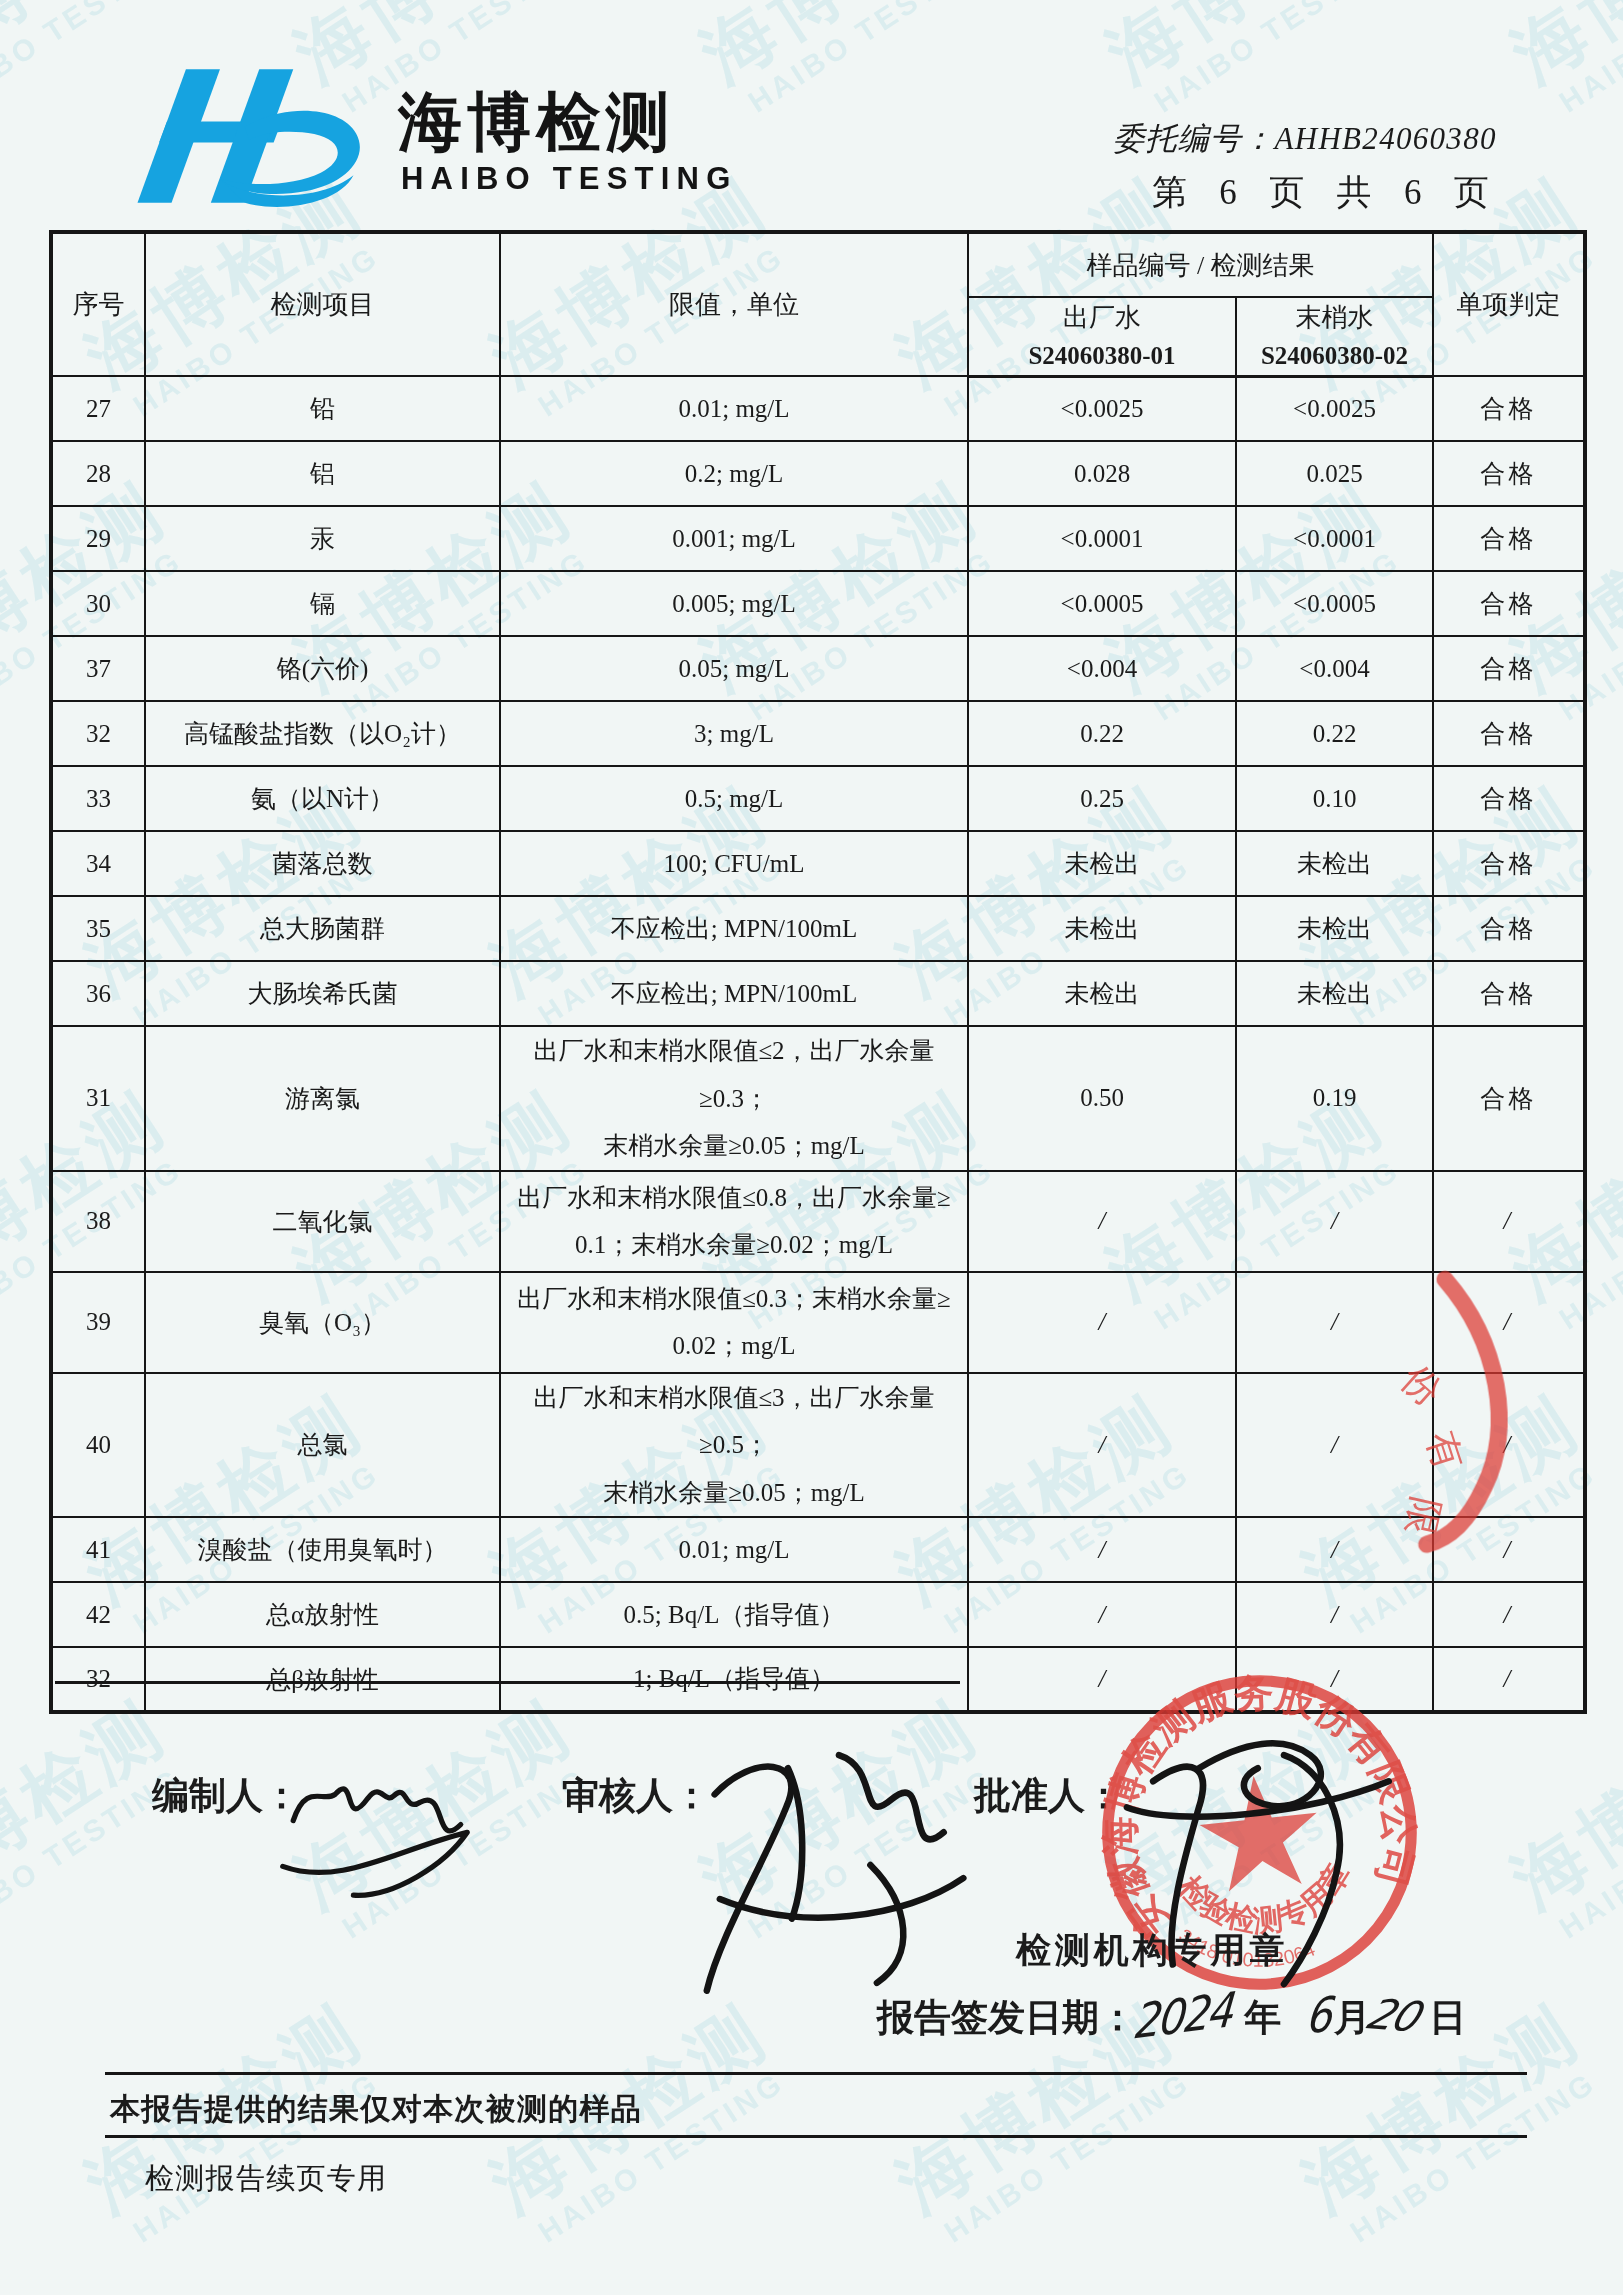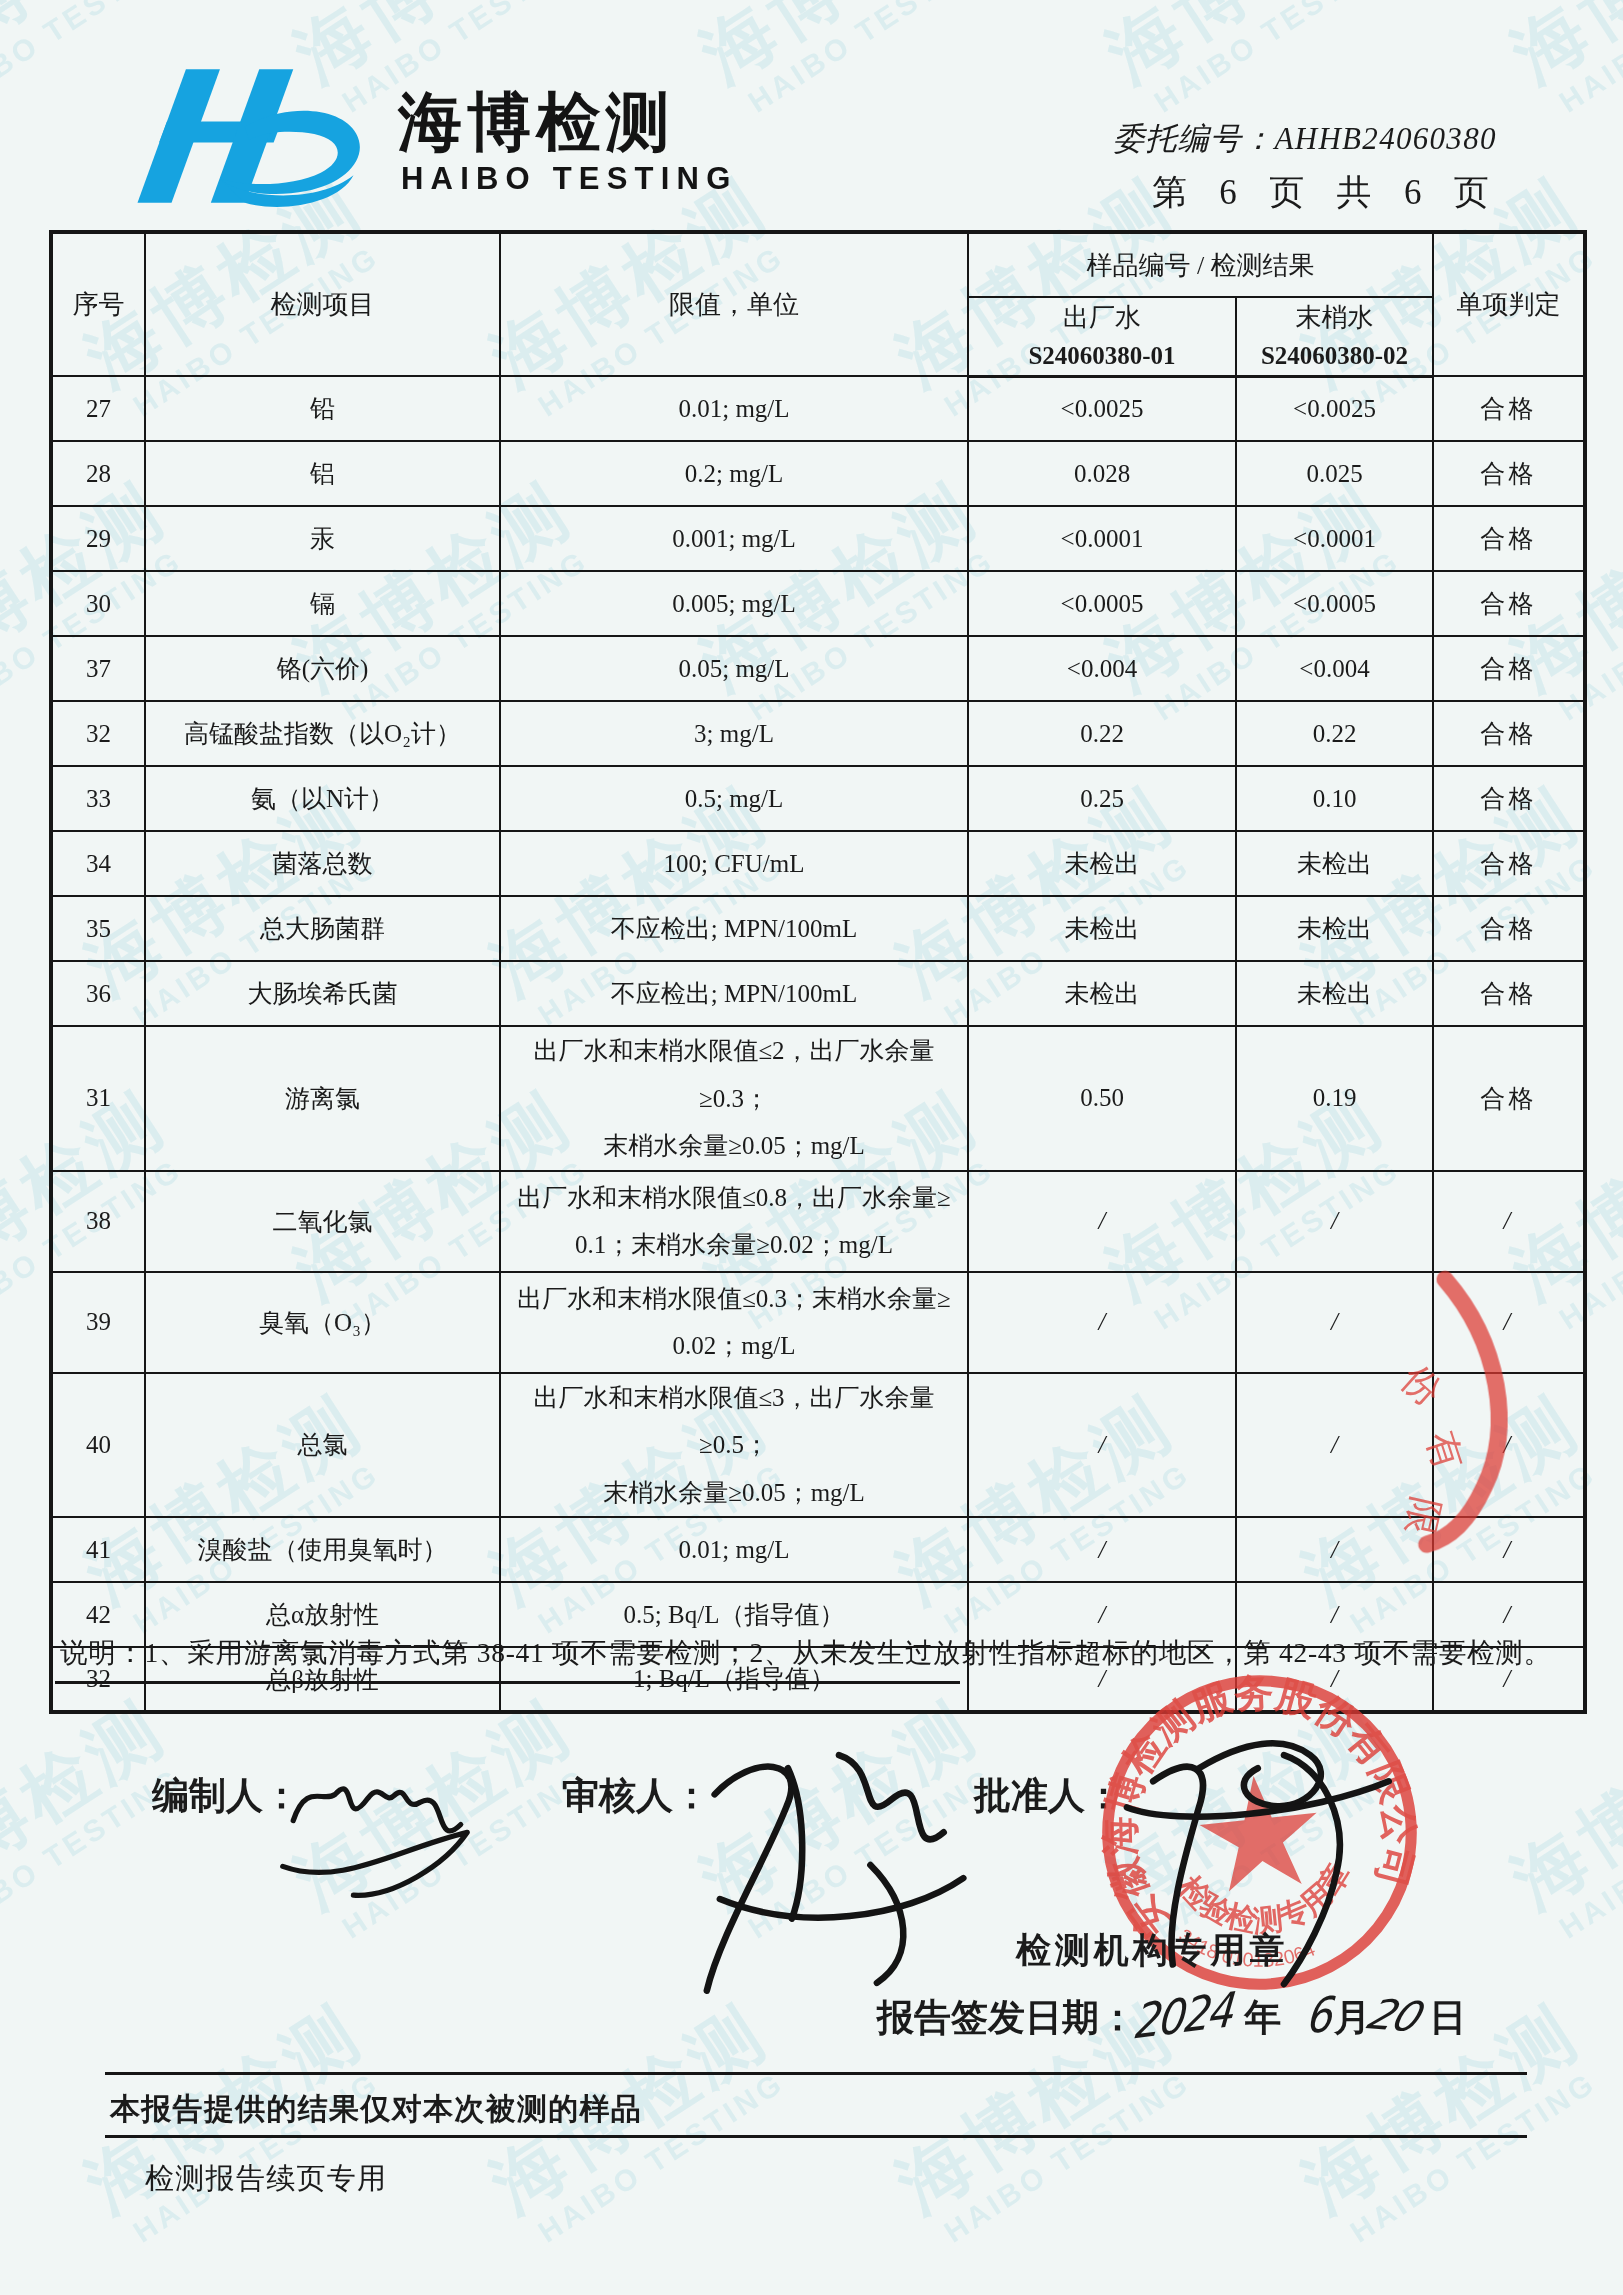--- a/index.html
+++ b/index.html
@@ -431,21 +431,20 @@
           <td>32</td>
           <td>总β放射性</td>
           <td class="limit-cell">1; Bq/L（指导值）</td>
           <td class="slash-maybe slash">/</td>
           <td class="slash-maybe slash">/</td>
           <td class="judge-cell slash">/</td>
         </tr>
       </tbody>
   </table>
 
-  <div class="note">说明：1、采用游离氯消毒方式第 38-41 项不需要检测；2、从未发生过放射性指标超标的地区，第 42-43 项不需要检测。</div>
   <div class="note-rule"></div>
 
 
   <div class="sig-label lab-prep">编制人：</div>
   <div class="sig-label lab-review">审核人：</div>
   <div class="sig-label lab-approve">批准人：</div>
 
   <svg class="stamp" width="327" height="327" viewBox="0 0 500 500">
     <defs>
       <path id="arcTop" d="M102,374 A193,193 0 1 1 398,374" fill="none"></path>

